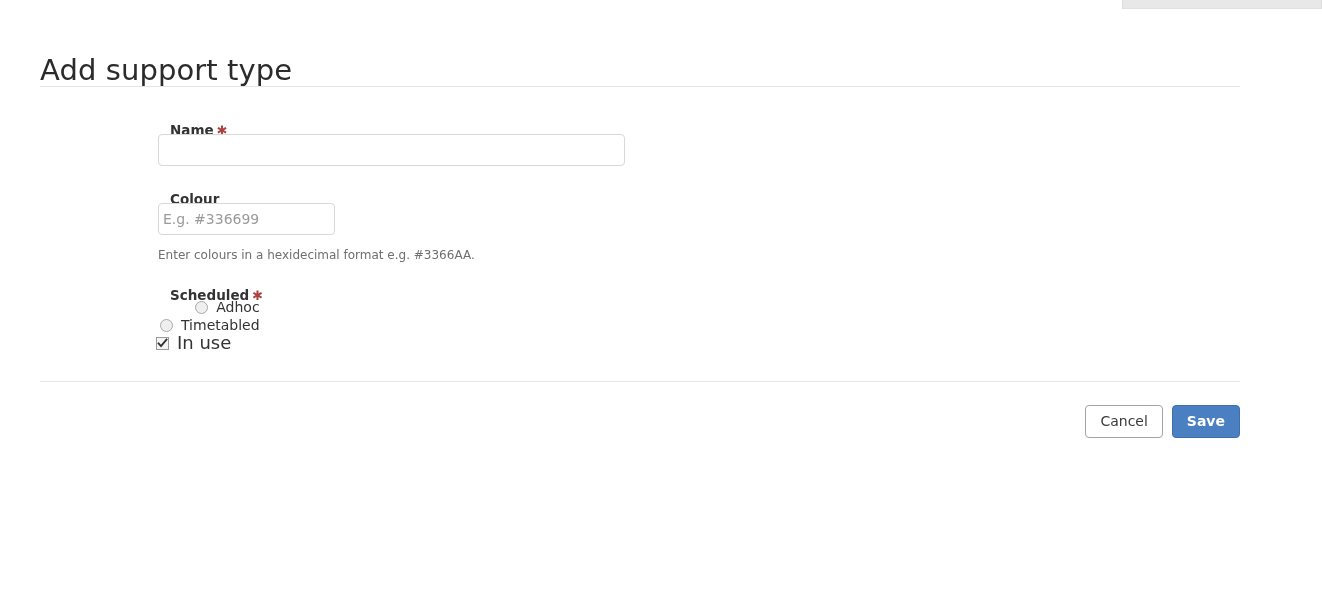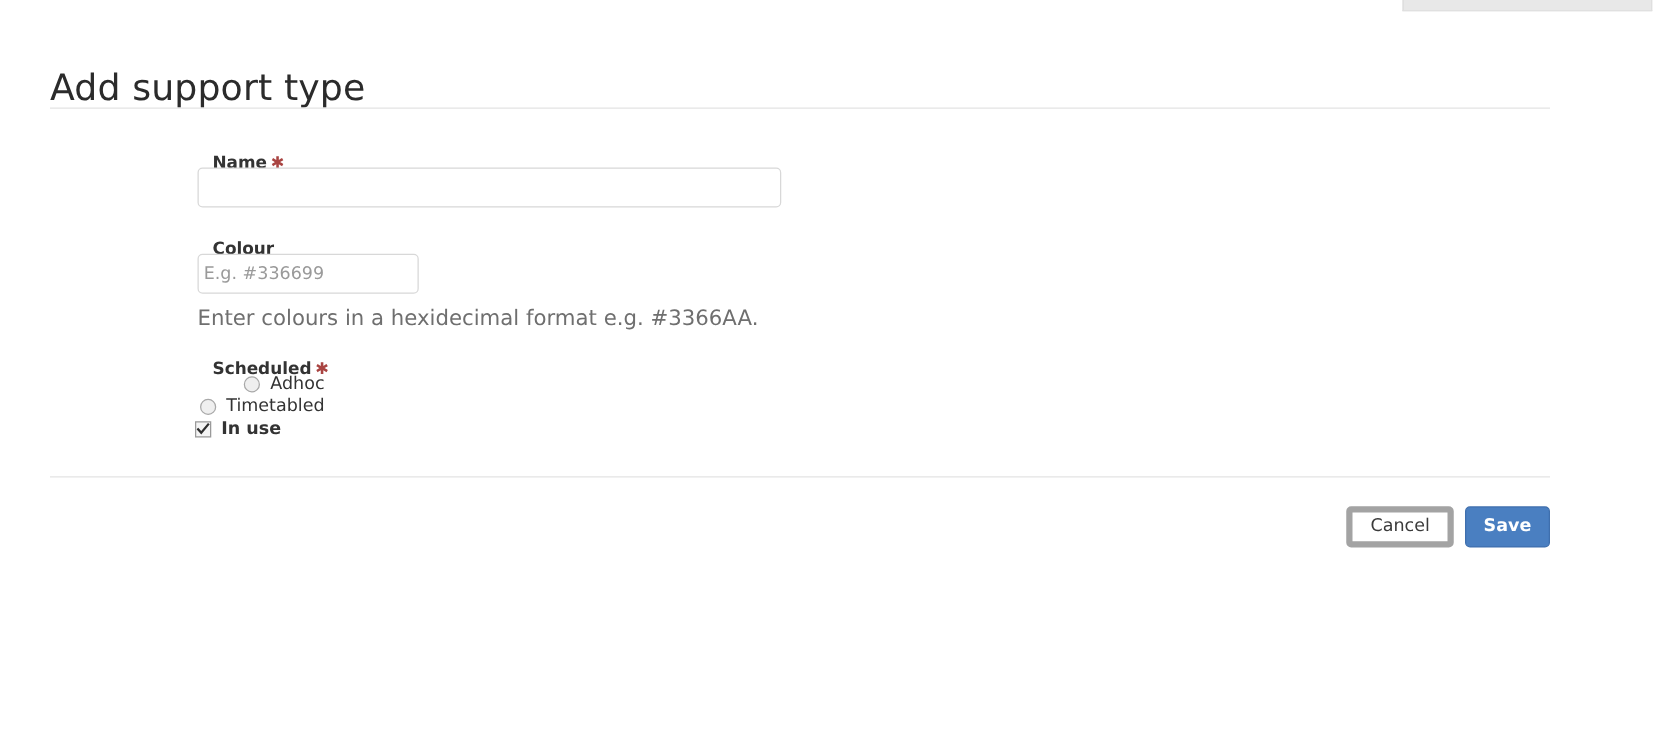--- a/index.html
+++ b/index.html
@@ -120,21 +120,21 @@
     position: absolute;
     left: 0;
     top: 94px;
     width: 177px;
   }
 
   .help-text {
     position: absolute;
     left: 0;
     top: 138px;
-    font-size: 17px;
+    font-size: 12px;
     color: #6f6f6f;
     line-height: 17px;
     white-space: nowrap;
   }
 
   .label-scheduled {
     position: absolute;
     left: 0;
     top: 165px;
   }
@@ -191,26 +191,25 @@
     align-items: center;
     justify-content: center;
     flex: none;
     position: relative;
   }
   .check-mark svg {
     display: block;
   }
 
   .check-label {
-    font-size: 14px;
+    font-size: 18px;
     color: #333333;
     margin-left: 8px;
     line-height: 18px;
     white-space: nowrap;
-    font-weight: bold;
   }
 
   .button-bar {
     position: absolute;
     top: 404px;
     left: 40px;
     width: 1200px;
     height: 34px;
     display: flex;
     justify-content: flex-end;
@@ -224,21 +223,21 @@
     font-family: "DejaVu Sans", "Liberation Sans", sans-serif;
     font-size: 14px;
     line-height: 1;
     padding: 0 14px;
     cursor: pointer;
     white-space: nowrap;
   }
 
   .btn-cancel {
     background: #ffffff;
-    border: 5px solid #a3a3a3;
+    border: 1px solid #a3a3a3;
     color: #3a3a3a;
     margin-right: 9px;
   }
 
   .btn-save {
     background: #4a7fc1;
     border: 1px solid #3f6fad;
     color: #ffffff;
     font-weight: bold;
   }

